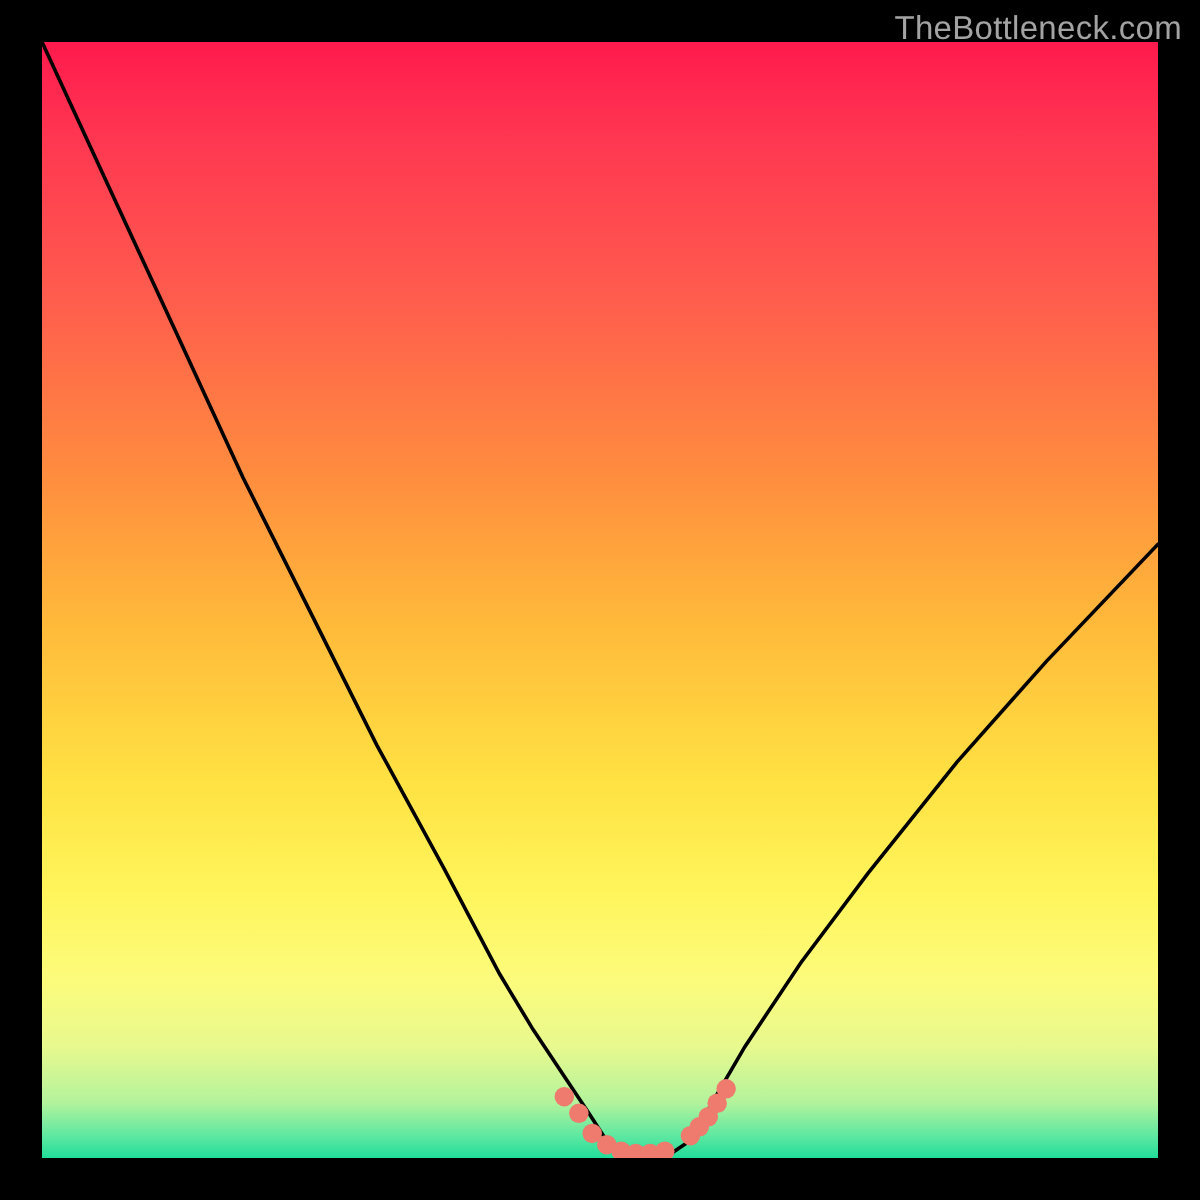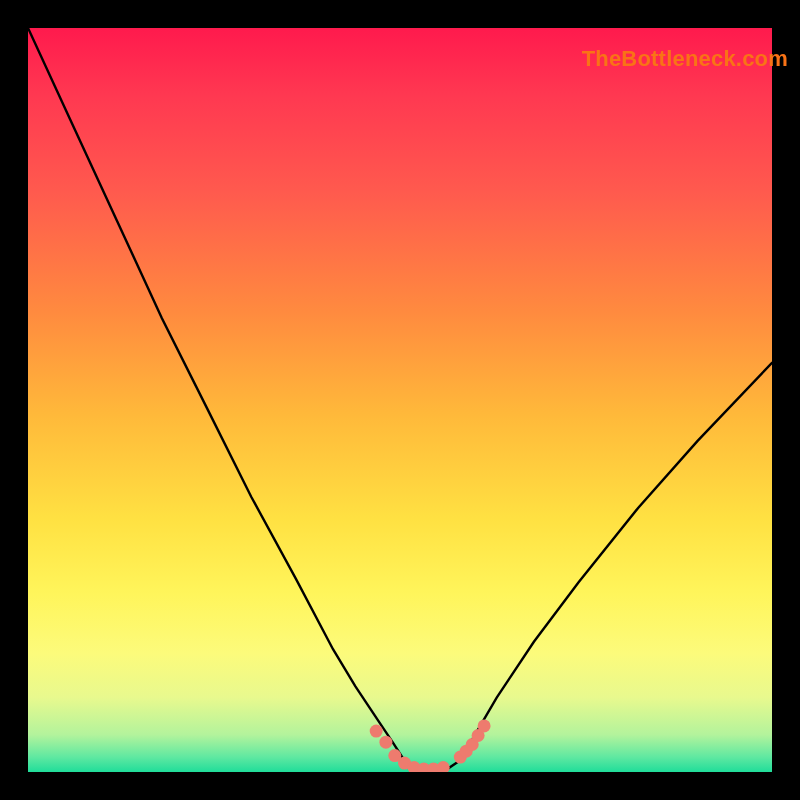--- a/index.html
+++ b/index.html
@@ -28,26 +28,25 @@
       #fcfb7b 84%,
       #e8f98e 90%,
       #b3f39c 95%,
       #5fe8a1 98%,
       #20dd9a 100%);
   }
   .watermark {
     position: absolute;
     top: 6px;
     right: 12px;
-    color: #f97316;
+    color: #a3a3a3;
     font-size: 22px;
-    font-weight: 700;
+    font-weight: 400;
     letter-spacing: 0.2px;
     user-select: none;
-    margin-top: 40px;
   }
   svg.overlay {
     position: absolute;
     left: 0;
     top: 0;
     width: 744px;
     height: 744px;
   }
 </style>
 </head>

